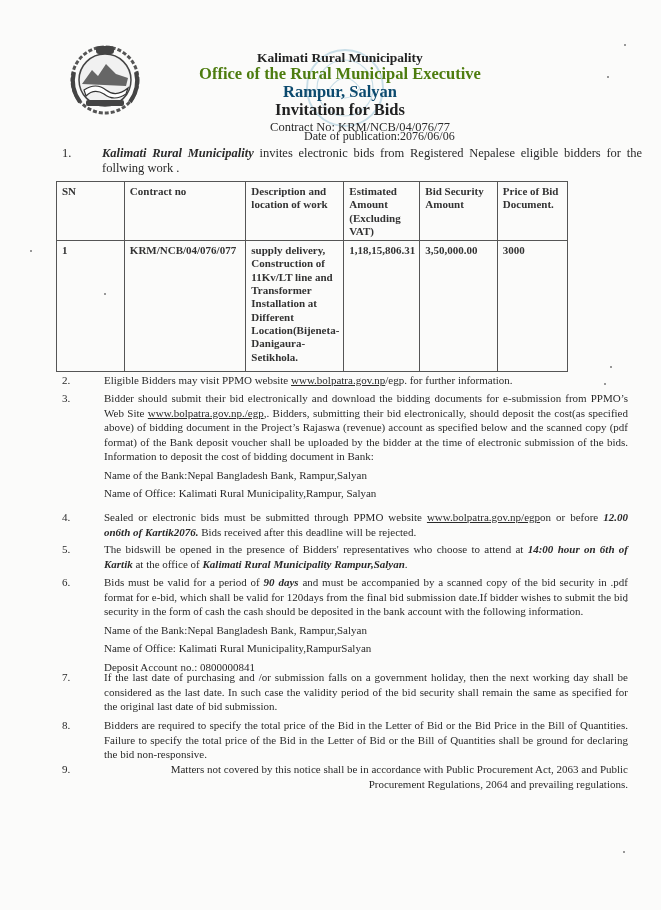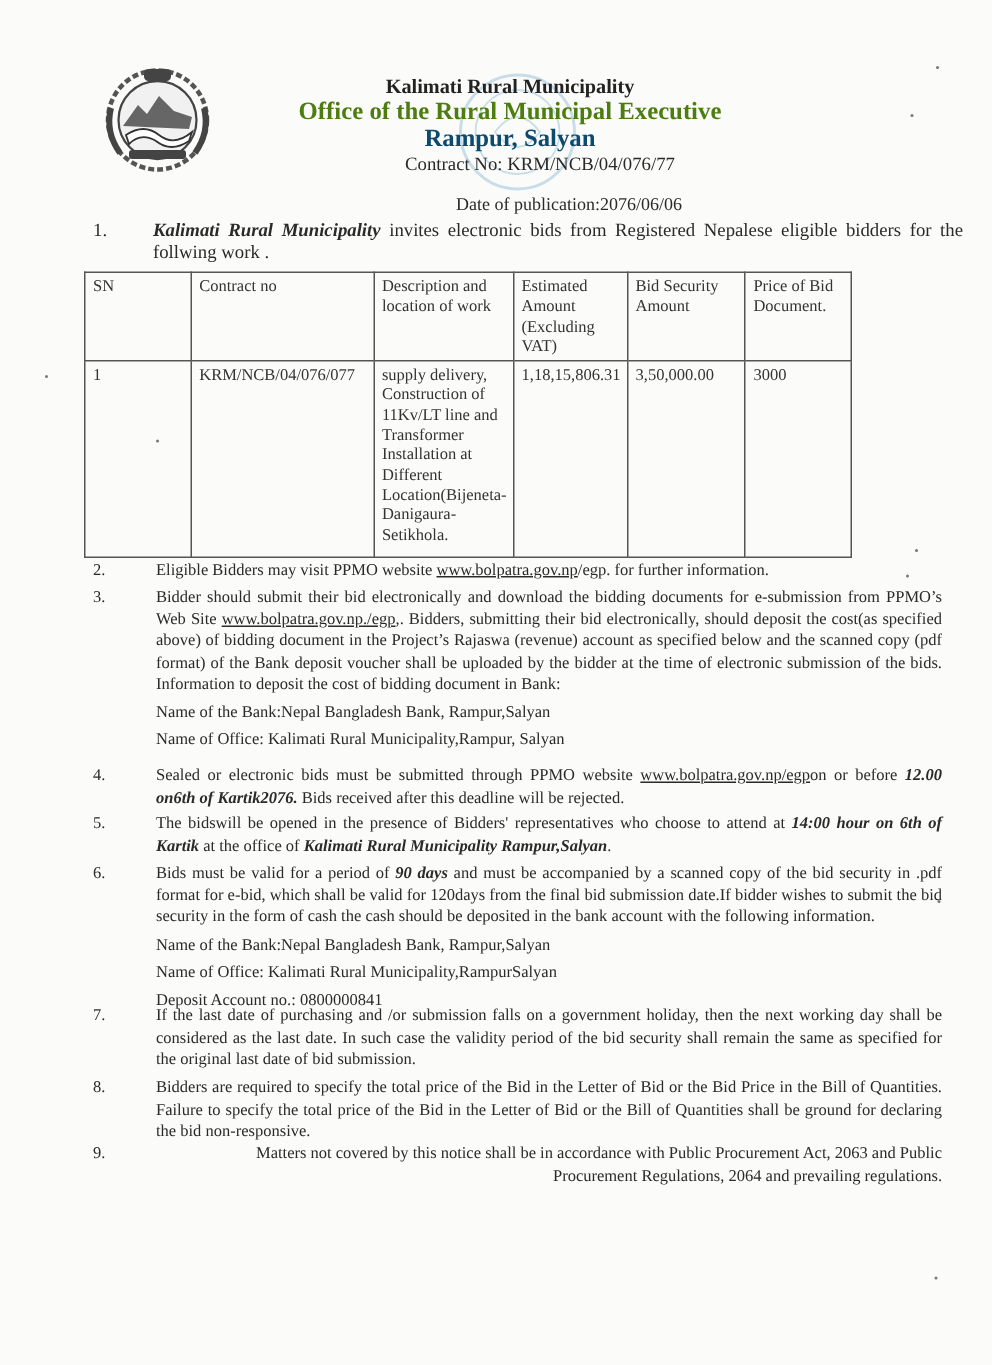--- a/index.html
+++ b/index.html
@@ -33,21 +33,21 @@
     .p1 .num { left: 0; }
     .p1 .item-body { left: 40px; width: 540px; }
 
     table.bids {
       position: absolute; left: 56px; top: 181px; width: 512px;
       border-collapse: collapse; font-size: 11px; line-height: 13.3px;
       color: #333;
     }
     table.bids th, table.bids td {
       border: 1px solid #555; vertical-align: top; text-align: left;
-      font-weight: normal; padding: 3px 4px 2px 5px;
+      font-weight: bold; padding: 3px 4px 2px 5px;
     }
     table.bids thead tr { height: 56px; }
     table.bids tbody tr { height: 131px; }
     .desc-cell { text-align: justify; }
     .dot { position: absolute; width: 2px; height: 2px; background: #777; border-radius: 1px; }
   </style>
 </head>
 <body>
 
 <div class="page">
@@ -66,20 +66,21 @@
   <svg class="watermark" viewBox="0 0 90 100">
     <circle cx="45" cy="50" r="38" fill="none" stroke="#6aa7c4" stroke-width="2"></circle>
     <circle cx="45" cy="50" r="28" fill="none" stroke="#6aa7c4" stroke-width="1.2"></circle>
     <path d="M30 50 Q45 30 60 50 Q45 70 30 50 Z" fill="none" stroke="#6aa7c4" stroke-width="1.2"></path>
   </svg>
 
   <div class="header">
     <p class="h-org">Kalimati Rural Municipality</p>
     <p class="h-office">Office of the Rural Municipal Executive</p>
     <p class="h-place">Rampur, Salyan</p>
+    <p class="h-title">Invitation for Bids</p>
     <p class="h-contract">Contract  No: KRM/NCB/04/076/77</p>
   </div>
   <div class="h-date">Date of publication:2076/06/06</div>
 
   <div class="p1">
     <span class="num">1.</span>
     <div class="item-body" style="text-align:justify;">
       <span class="bi">Kalimati Rural Municipality</span><span> invites electronic bids from Registered Nepalese eligible bidders for the  follwing work .</span>
     </div>
   </div>

